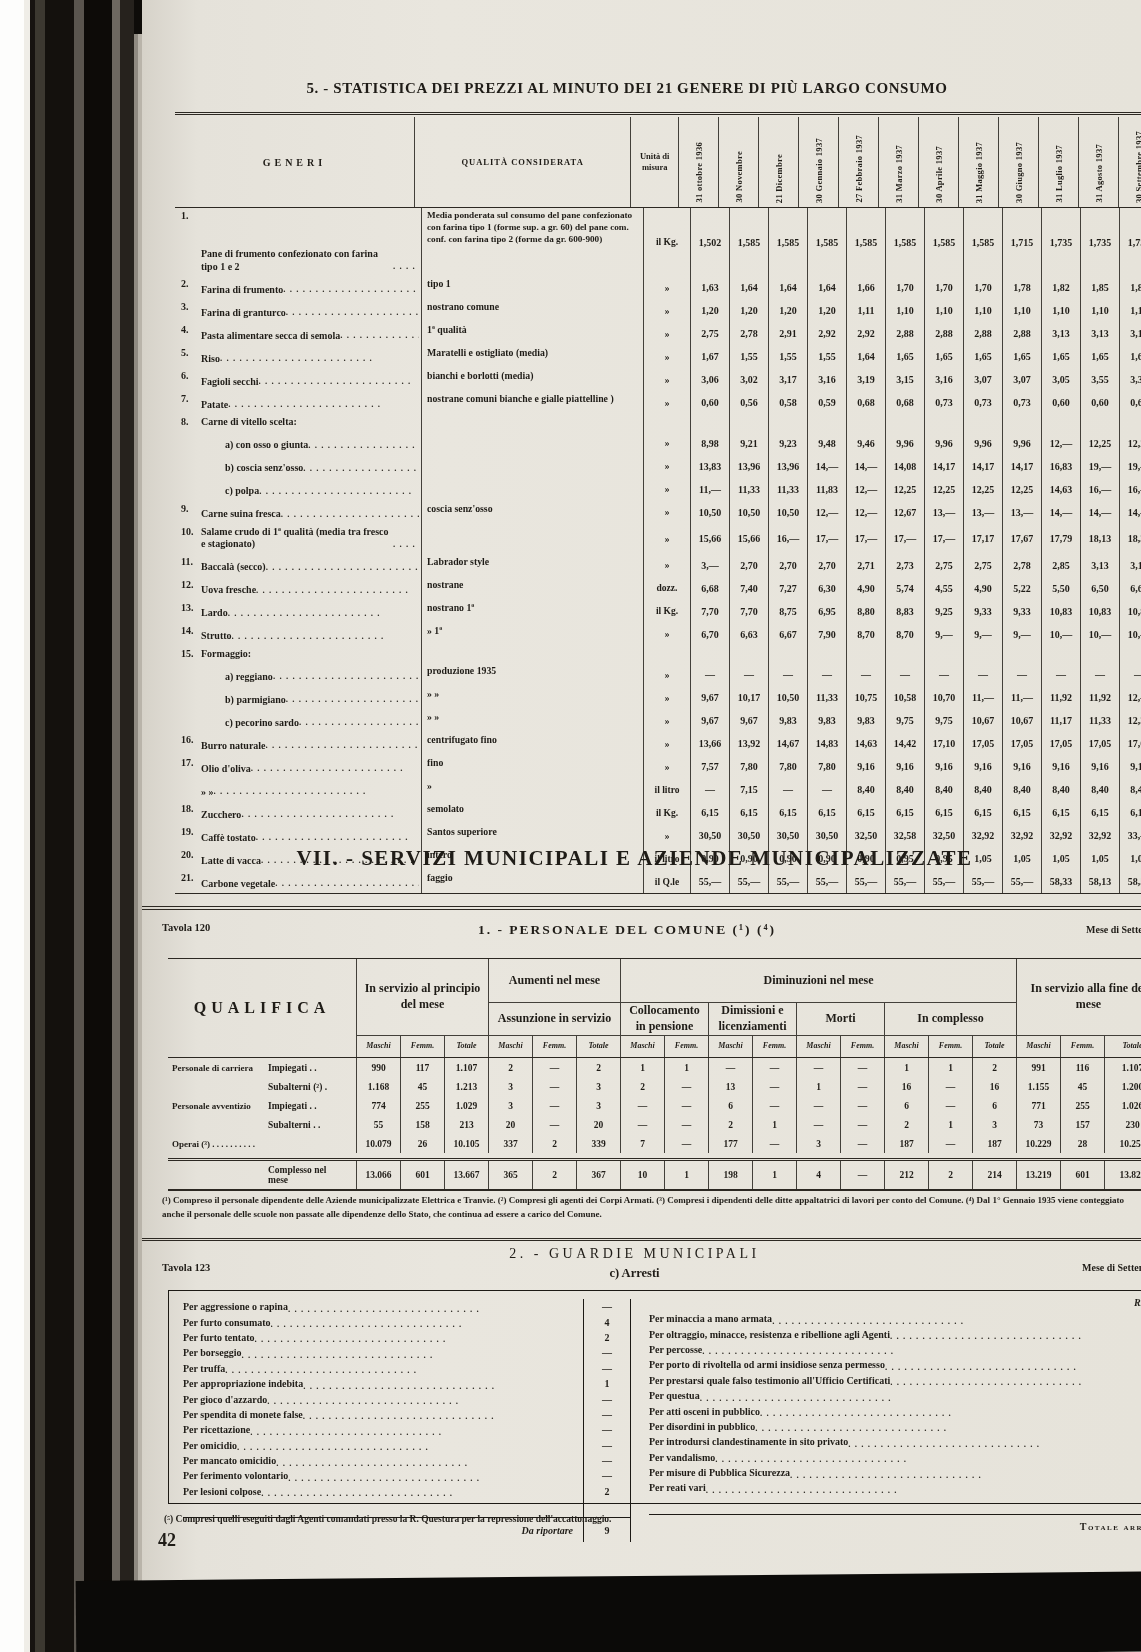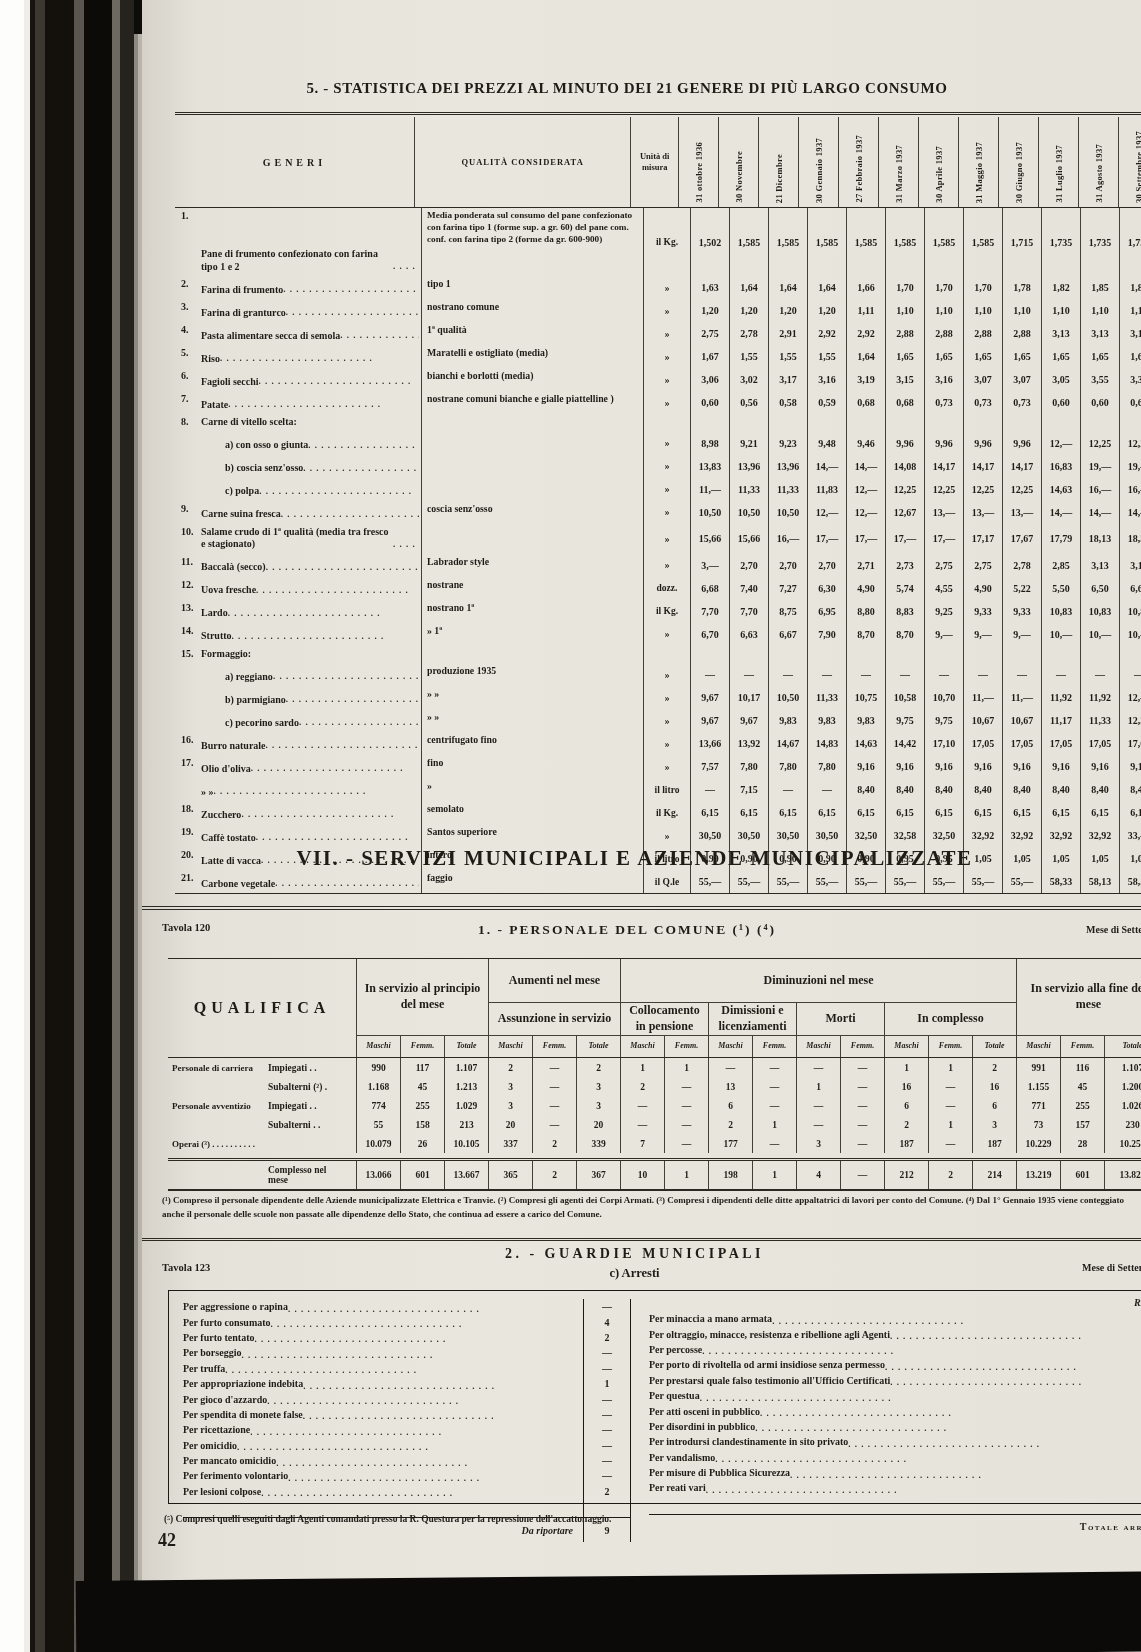--- a/index.html
+++ b/index.html
@@ -101,21 +101,21 @@
   .p-label{font-size:9.5px;font-weight:bold;}
   .p-row[data-rowtype="total"]{border-top:3px double #2c2822;min-height:28px;margin-top:5px;}
   .p-row[data-rowtype="total"] .p-qual{justify-content:flex-end;padding-right:12px;}
 
   .fn1{position:absolute;left:20px;top:1194px;width:962px;font-size:9px;font-weight:bold;
     text-align:justify;line-height:1.55;}
   .rule2{position:absolute;left:0;top:1238px;width:999px;border-top:3px double #2c2822;}
 
   
   .g-title{position:absolute;left:0;top:1246px;width:985px;text-align:center;
-    font-size:14px;font-weight:bold;letter-spacing:3.5px;}
+    font-size:14px;font-weight:normal;letter-spacing:3.5px;}
   .t123{top:1262px;}
   .g-sub{position:absolute;left:0;top:1266px;width:985px;text-align:center;font-size:12.5px;font-weight:bold;}
   .g-mese{position:absolute;left:940px;top:1262px;font-size:10px;font-weight:bold;white-space:nowrap;}
 
   .abox{position:absolute;left:26px;top:1290px;width:1068px;height:214px;
     border:1.5px solid #1d1a15;display:flex;box-sizing:border-box;}
   .a-left{width:462px;padding:8px 0 0 14px;display:flex;flex-direction:column;box-sizing:border-box;}
   .a-right{flex:1;padding:3px 12px 0 18px;display:flex;flex-direction:column;box-sizing:border-box;position:relative;}
   .a-item{display:flex;align-items:center;height:15.4px;flex:none;}
   .a-grow{flex:1 1 auto;height:auto;}

